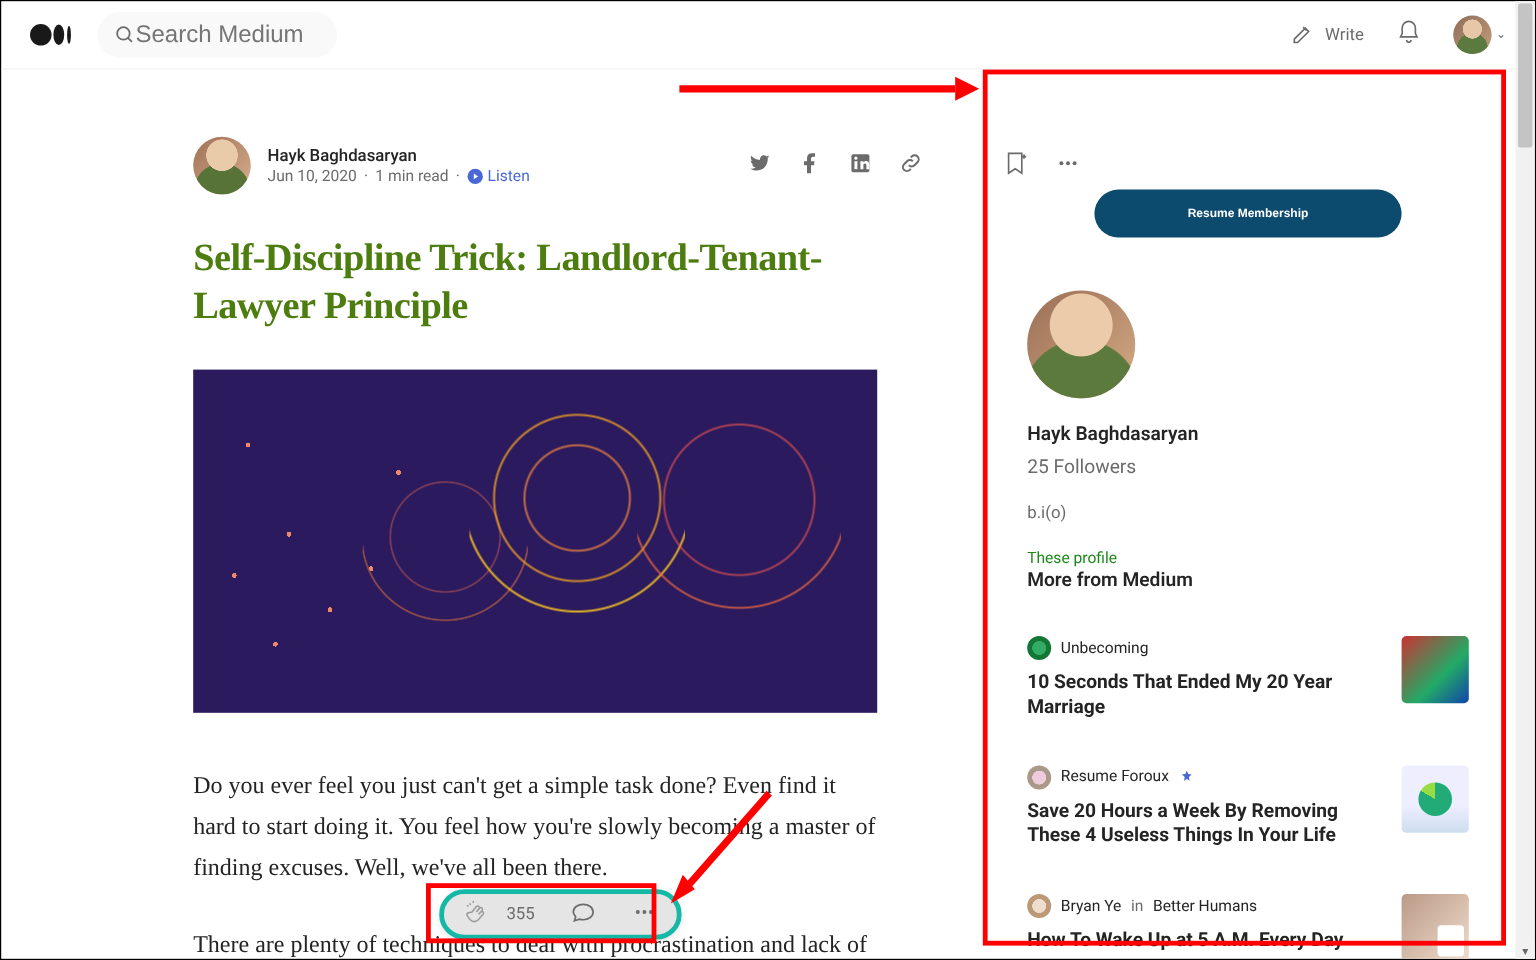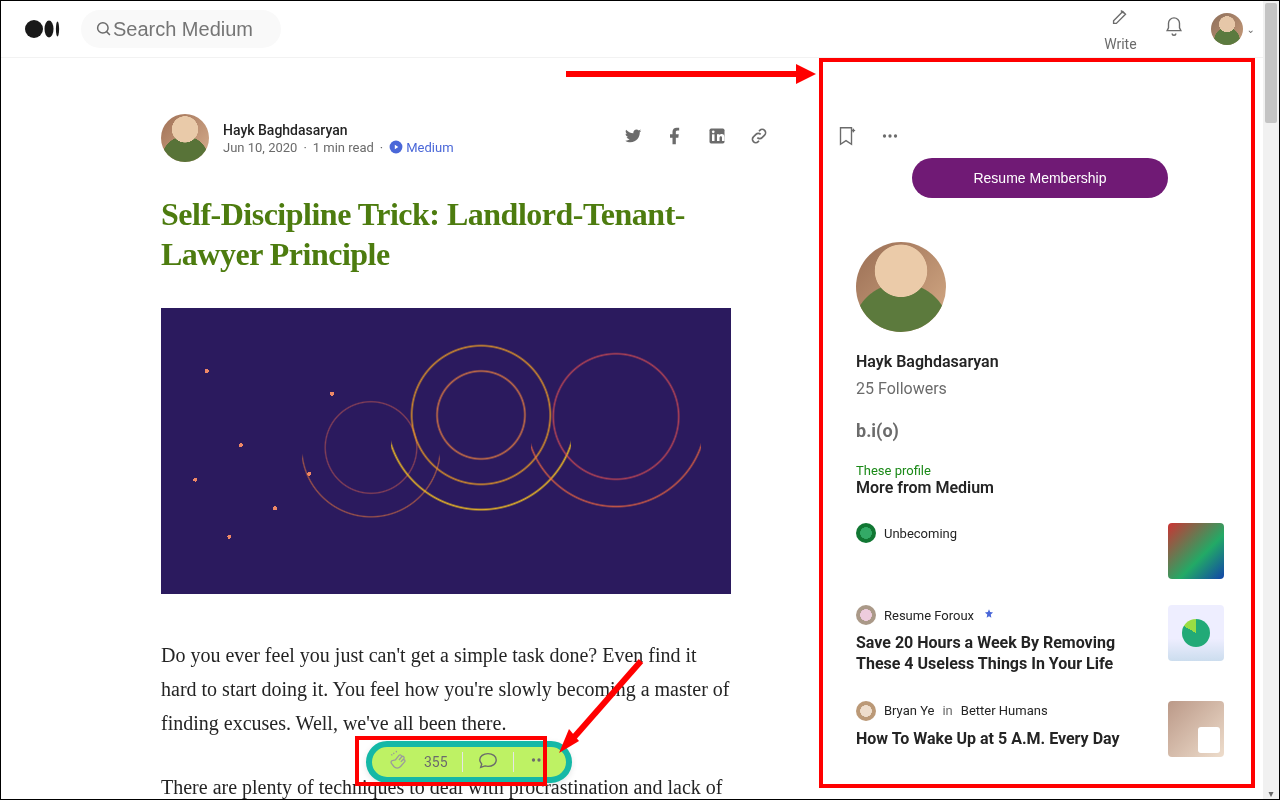--- a/index.html
+++ b/index.html
@@ -29,21 +29,21 @@
     padding:0 14px; height:38px; width:200px;
     color:#6b6b6b;
   }
   .search-wrap input {
     border:none; background:transparent; outline:none;
     font-size:20px; color:#000000; width:100%;
     margin-left:0;
   }
   .topbar-spacer { flex:1; }
   .topbar-right { display:flex; align-items:center; gap:26px; color:#6b6b6b; }
-  .write { display:flex; align-items:center; gap:8px; font-size:14px; cursor:pointer;flex-direction:column; }
+  .write { display:flex; align-items:center; gap:8px; font-size:14px; cursor:pointer; }
   .bell { cursor:pointer; }
   .avatar-small {
     width:32px; height:32px; border-radius:50%;
     background: linear-gradient(135deg,#8d6e5a,#c79b7a);
     position:relative; overflow:hidden;
   }
   .avatar-small::after{content:"";position:absolute;inset:0;background:radial-gradient(circle at 50% 35%,#e6c7a8 30%,transparent 31%),radial-gradient(circle at 50% 85%,#5b7a3f 40%,transparent 41%);}
   .avatar-menu{display:flex;align-items:center;gap:4px;cursor:pointer;}
   .chev{color:#6b6b6b;font-size:10px;}
 
@@ -134,50 +134,50 @@
     margin-top:30px;
     max-width:570px;
   }
 
   
   .float-bar-wrap{
     position:absolute;left:365px;top:740px;
     display:flex;align-items:center;justify-content:center;
   }
   .float-bar{
-    background:#bef264;border:6px solid #14b8a6;border-radius:24px;
+    background:#e5e5e5;border:4px solid #14b8a6;border-radius:24px;
     box-shadow:0 2px 6px rgba(0,0,0,.10);
     height:42px;display:flex;align-items:center;padding:0 16px;gap:14px;
   }
   .float-bar .vline{width:1px;height:20px;background:#e6e6e6;}
   .clap-count{color:#6b6b6b;font-size:14px;}
   .more-dots{letter-spacing:2px;color:#6b6b6b;font-weight:bold;}
 
   
   .sidebar{
     position:absolute;left:823px;top:64px;
     width:432px;height:720px;
     padding:36px 32px 12px 32px;
   }
   .resume-btn{
     display:block;width:256px;margin:0 auto;
-    background:#701a75;color:#fff;border:none;border-radius:22px;
-    height:40px;font-size:14px;cursor:pointer;
+    background:#0c4a6e;color:#fff;border:none;border-radius:22px;
+    height:40px;font-size:10px;cursor:pointer;font-weight:bold;
   }
   .profile-av{
     width:90px;height:90px;border-radius:50%;margin-top:44px;
     background:linear-gradient(135deg,#9a6e54,#d6ac87);position:relative;overflow:hidden;
   }
   .profile-av::after{content:"";position:absolute;inset:0;background:radial-gradient(circle at 50% 32%,#ebcba9 34%,transparent 35%),radial-gradient(circle at 50% 100%,#5c7a3d 48%,transparent 49%);}
   .profile-name{font-size:16px;font-weight:600;margin-top:20px;}
   .followers{color:#6b6b6b;font-size:16px;margin-top:8px;}
-  .bio{color:#6b6b6b;font-size:18px;margin-top:22px;font-weight:bold;}
+  .bio{color:#6b6b6b;font-size:14px;margin-top:22px;}
   .edit{color:#1a8917;font-size:13px;margin-top:22px;cursor:pointer;}
   .mfm{font-weight:600;font-size:16px;}
-  .rec{display:flex;gap:14px;margin-top:26px;}
+  .rec{display:flex;gap:14px;margin-top:38px;}
   .rec-left{flex:1;}
   .rec-author{display:flex;align-items:center;gap:8px;font-size:13px;color:#242424;margin-bottom:8px;}
   .rec-author .mini{width:20px;height:20px;border-radius:50%;}
   .mini1{background:radial-gradient(circle,#3a6 40%,#173 42%);}
   .mini2{background:radial-gradient(circle,#ecd 40%,#a98 42%);}
   .mini3{background:radial-gradient(circle,#edc 40%,#b97 42%);}
   .rec-title{font-weight:700;font-size:16px;line-height:1.3;}
   .rec-thumb{width:56px;height:56px;border-radius:4px;flex-shrink:0;}
   .th1{background:linear-gradient(135deg,#c33,#2a6 60%,#14a);}
   .th2{background:linear-gradient(180deg,#eef 60%,#cde);position:relative;}
@@ -255,21 +255,21 @@
         <div class="meta">
           <span>Jun 10, 2020</span>
           <span class="dot-sep">·</span>
           <span>1 min read</span>
           <span class="dot-sep">·</span>
           <span class="listen">
             <svg width="14" height="14" viewBox="0 0 24 24">
                 <circle cx="12" cy="12" r="11" fill="#4a67d8"></circle>
                 <polygon points="10,8 16,12 10,16" fill="#fff"></polygon>
               </svg>
-            <span>Medium</span>
+            <span>Listen</span>
           </span>
         </div>
       </div>
       <div class="share-row">
         <span class="ic"><svg width="20" height="20" viewBox="0 0 24 24" fill="#6b6b6b">
               <path d="M22 5.8c-.7.3-1.5.6-2.3.7.8-.5 1.5-1.3 1.8-2.2-.8.5-1.7.8-2.6 1-1.5-1.6-4-1.6-5.5 0-.9 1-1.2 2.3-.9 3.5C8.8 8.6 5.8 7 3.7 4.6c-1 1.8-.5 4 1.2 5.2-.6 0-1.2-.2-1.8-.5 0 1.9 1.3 3.5 3.1 3.9-.6.2-1.2.2-1.8.1.5 1.6 2 2.7 3.6 2.7-1.5 1.2-3.4 1.8-5.3 1.6 1.8 1.2 4 1.8 6.2 1.8 7.4 0 11.5-6.3 11.2-12 .8-.5 1.5-1.2 2-2z"></path>
             </svg></span>
         <span class="ic"><svg width="20" height="20" viewBox="0 0 24 24" fill="#6b6b6b">
               <path d="M13 22v-8h3l.5-4H13V7.5c0-1 .3-2 2-2h2V2h-3c-3 0-5 1.8-5 5v3H6v4h3v8h4z"></path>
             </svg></span>
@@ -318,20 +318,21 @@
     <div class="bio">b.i(o)</div>
     <div class="edit">These profile</div>
     <div class="mfm">More from Medium</div>
 
     <div class="rec">
       <div class="rec-left">
         <div class="rec-author">
           <div class="mini mini1"></div>
           <span>Unbecoming</span>
         </div>
+        <div class="rec-title">10 Seconds That Ended My 20 Year Marriage</div>
       </div>
       <div class="rec-thumb th1"></div>
     </div>
 
     <div class="rec">
       <div class="rec-left">
         <div class="rec-author">
           <div class="mini mini2"></div>
           <span>Resume Foroux</span>
           <svg class="star" viewBox="0 0 24 24" fill="#4a67d8">

